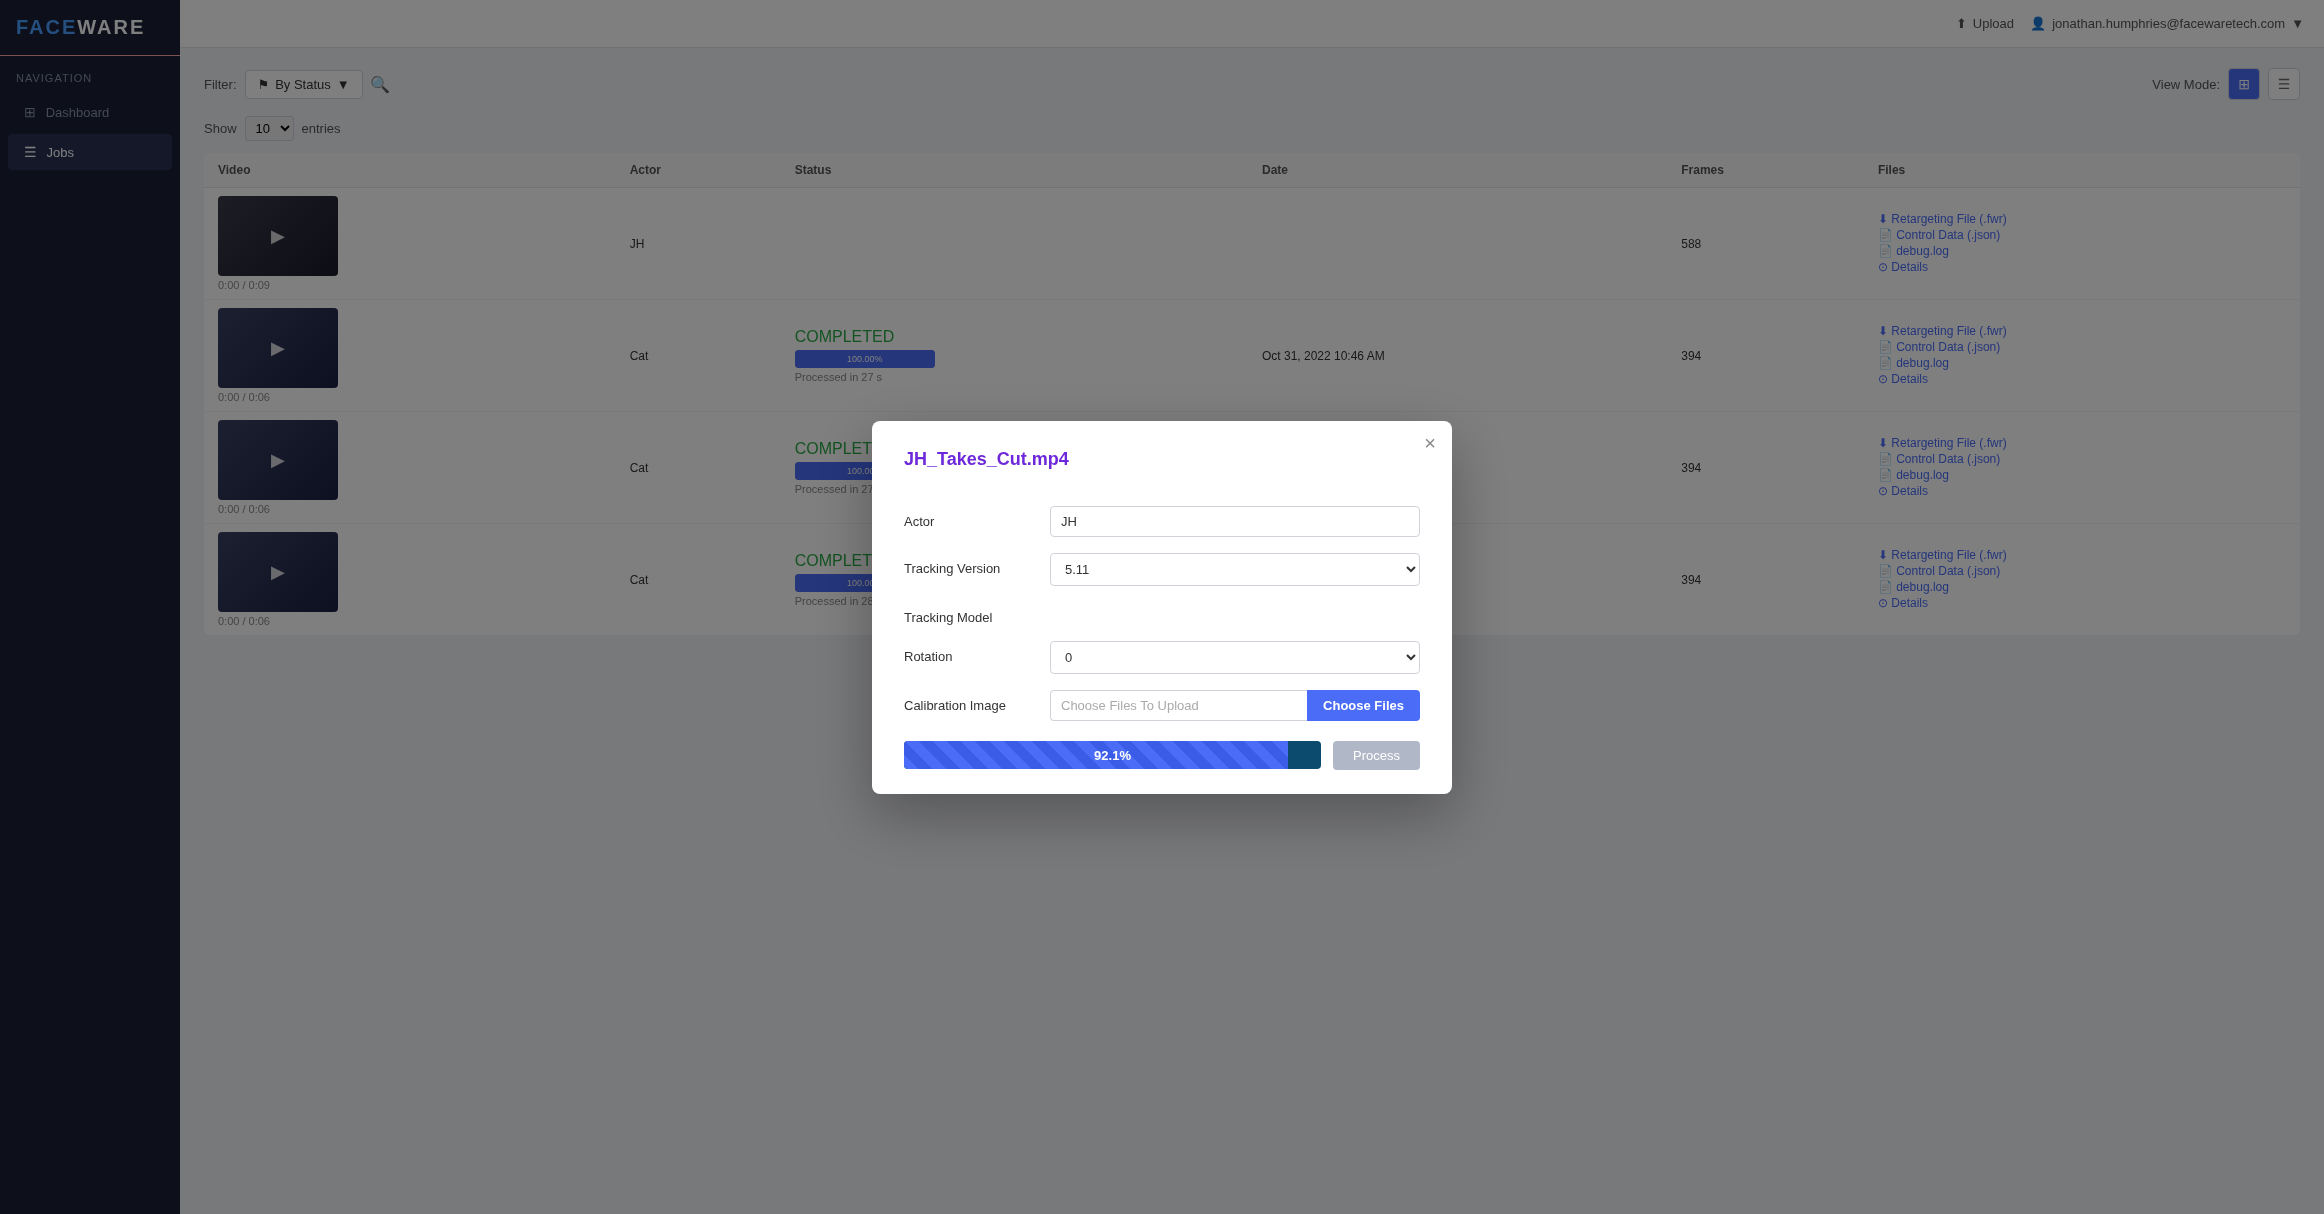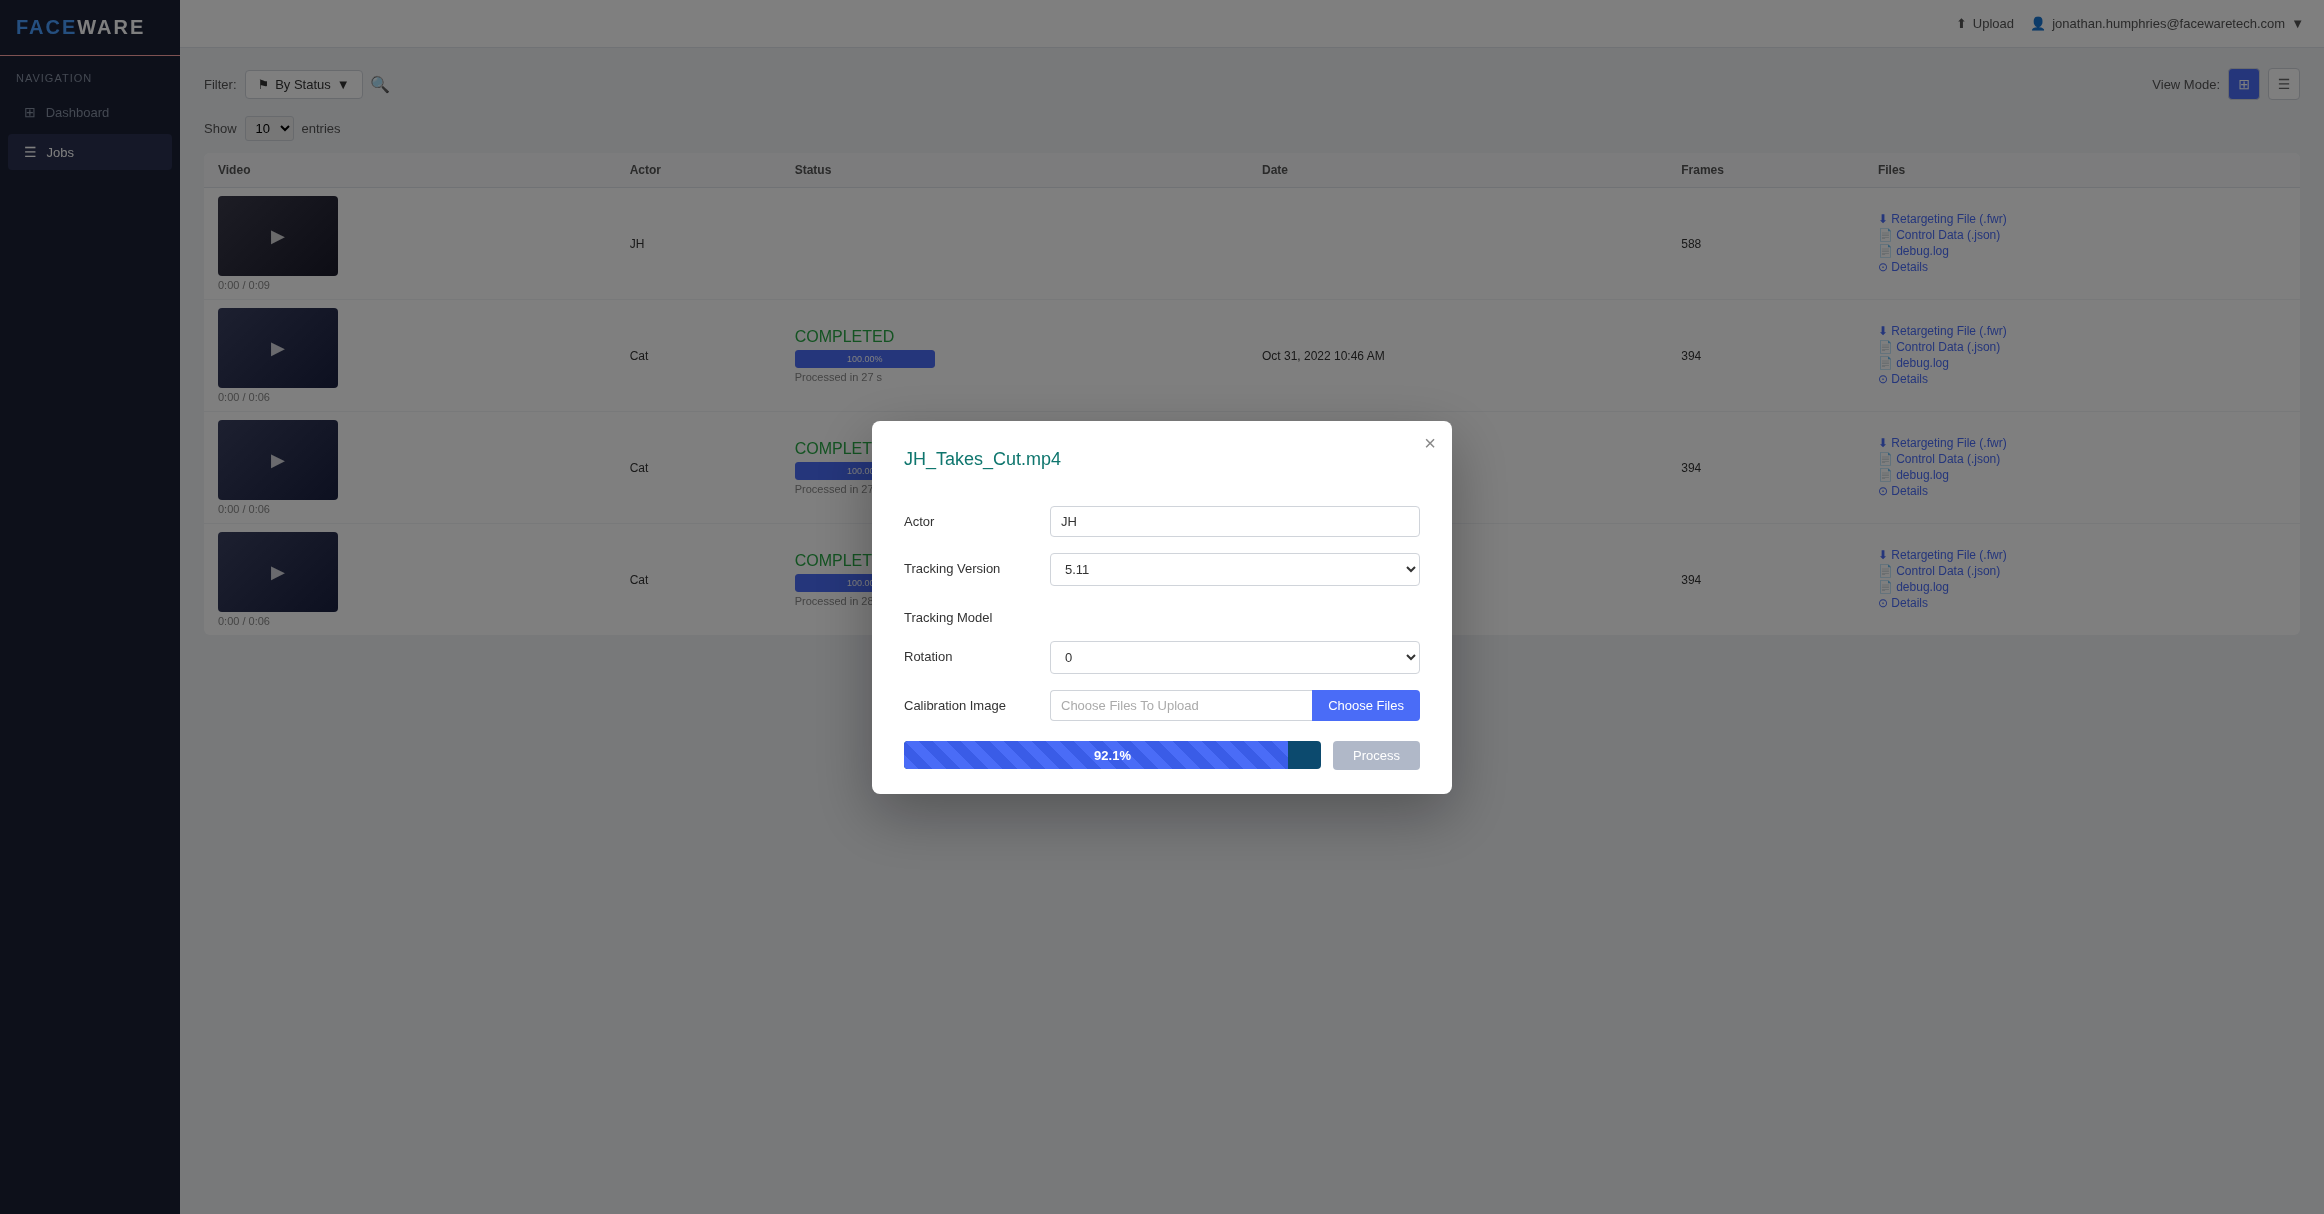--- a/index.html
+++ b/index.html
@@ -280,22 +280,22 @@
     .modal {
       background: #fff;
       border-radius: 8px;
       width: 580px;
       padding: 28px 32px 24px;
       position: relative;
       box-shadow: 0 20px 60px rgba(0,0,0,0.3);
     }
     .modal-title {
       font-size: 18px;
-      font-weight: 400;
-      color: #0f766e;
+      font-weight: 700;
+      color: #6d28d9;
       margin-bottom: 36px;
     }
     .modal-close {
       position: absolute;
       top: 12px;
       right: 16px;
       font-size: 20px;
       cursor: pointer;
       color: #888;
       background: none;
@@ -358,21 +358,21 @@
       background: #fff;
     }
     .choose-files-btn {
       padding: 7px 16px;
       background: #4a6cf7;
       color: #fff;
       border: none;
       border-radius: 0 4px 4px 0;
       font-size: 13px;
       cursor: pointer;
-      font-weight: 400;
+      font-weight: 700;
     }
 
     .progress-section {
       display: flex;
       align-items: center;
       gap: 12px;
       margin-bottom: 0;
     }
     .modal-progress-wrap {
       flex: 1;

